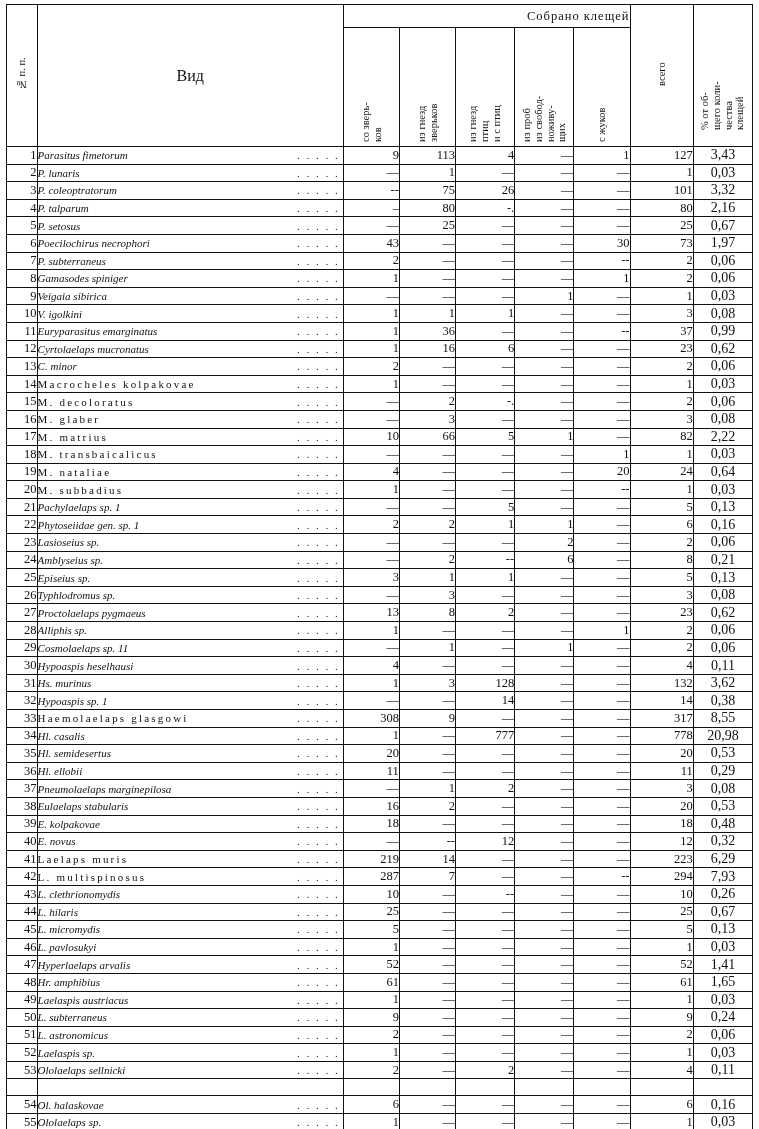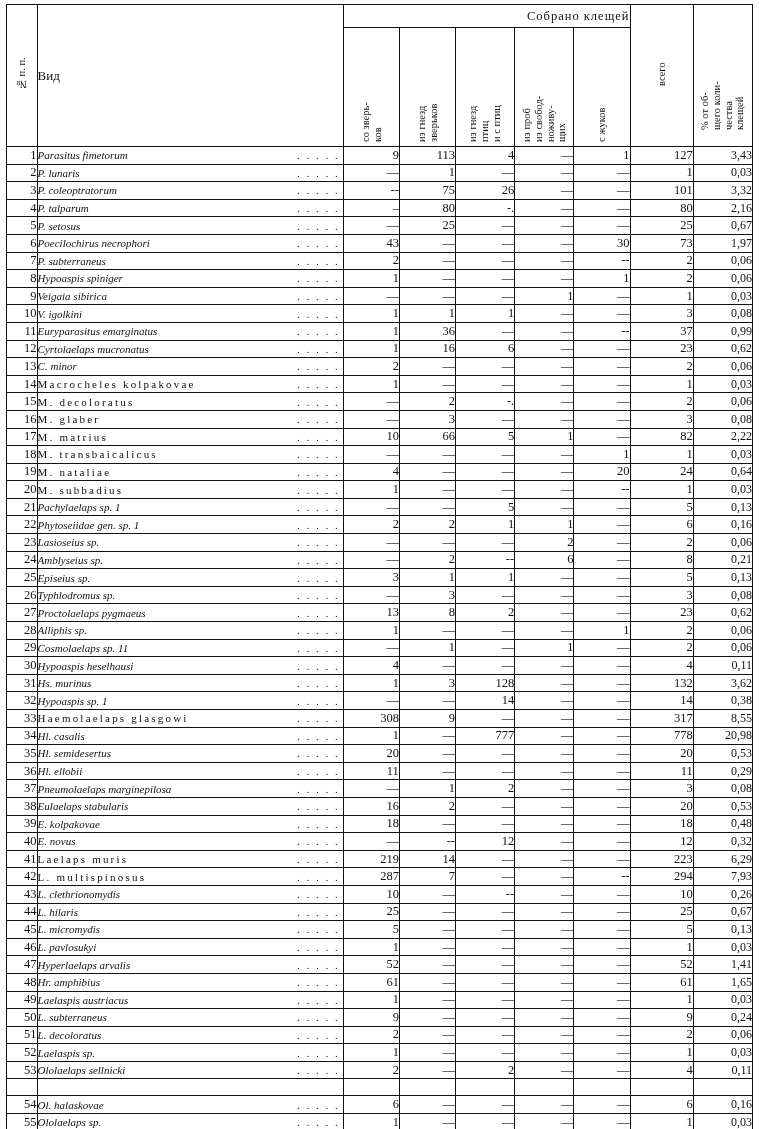--- a/index.html
+++ b/index.html
@@ -55,21 +55,22 @@
     writing-mode:vertical-rl;
     transform:rotate(180deg);
     display:inline-block;
     white-space:pre-line;
     line-height:1.12;
     font-size:10.5px;
     text-align:center;
     height:112px;
   }
   .hdr-vid{
-    font-size:13px;
+    text-align:center;
+    font-size:16px;
     vertical-align:middle;
     margin-left:48px;
   }
   
   tr.row td{ height:16.6px; }
   .c-num{
     text-align:right;
     padding-right:4px;
     font-size:12.5px;
     width:26px;
@@ -88,23 +89,23 @@
     color:#222;
     float:right;
     padding-right:3px;
   }
   .c-val{
     text-align:right;
     padding-right:7px;
     font-size:12.5px;
   }
   .c-pct{
-    text-align:right;
+    text-align:center;
     padding-right:6px;
-    font-size:12px;
+    font-size:14px;
   }
   .sp{ font-style:normal; letter-spacing:2.2px; }
   .blank-row td{ height:9px; border-left:1px solid #111; border-right:1px solid #111; border-top:none; border-bottom:none;}
   
   col.w-num{width:30px}
   col.w-name{width:300px}
   col.w-c1{width:55px}
   col.w-c2{width:55px}
   col.w-c3{width:58px}
   col.w-c4{width:58px}
@@ -243,21 +244,21 @@
           <td class="c-val">2</td>
           <td class="c-val">—</td>
           <td class="c-val">—</td>
           <td class="c-val">—</td>
           <td class="c-val">--</td>
           <td class="c-val">2</td>
           <td class="c-pct">0,06</td>
         </tr>
         <tr class="row">
           <td class="c-num">8</td>
-          <td class="c-name"><span>Hypoaspis spiniger</span><span class="lead">. . . . .</span></td>
+          <td class="c-name"><span>Gamasodes spiniger</span><span class="lead">. . . . .</span></td>
           <td class="c-val">1</td>
           <td class="c-val">—</td>
           <td class="c-val">—</td>
           <td class="c-val">—</td>
           <td class="c-val">1</td>
           <td class="c-val">2</td>
           <td class="c-pct">0,06</td>
         </tr>
         <tr class="row">
           <td class="c-num">9</td>
@@ -716,21 +717,21 @@
           <td class="c-val">9</td>
           <td class="c-val">—</td>
           <td class="c-val">—</td>
           <td class="c-val">—</td>
           <td class="c-val">—</td>
           <td class="c-val">9</td>
           <td class="c-pct">0,24</td>
         </tr>
         <tr class="row">
           <td class="c-num">51</td>
-          <td class="c-name"><span>L. decoloratus</span><span class="lead">. . . . .</span></td>
+          <td class="c-name"><span>L. astronomicus</span><span class="lead">. . . . .</span></td>
           <td class="c-val">2</td>
           <td class="c-val">—</td>
           <td class="c-val">—</td>
           <td class="c-val">—</td>
           <td class="c-val">—</td>
           <td class="c-val">2</td>
           <td class="c-pct">0,06</td>
         </tr>
         <tr class="row">
           <td class="c-num">52</td>

